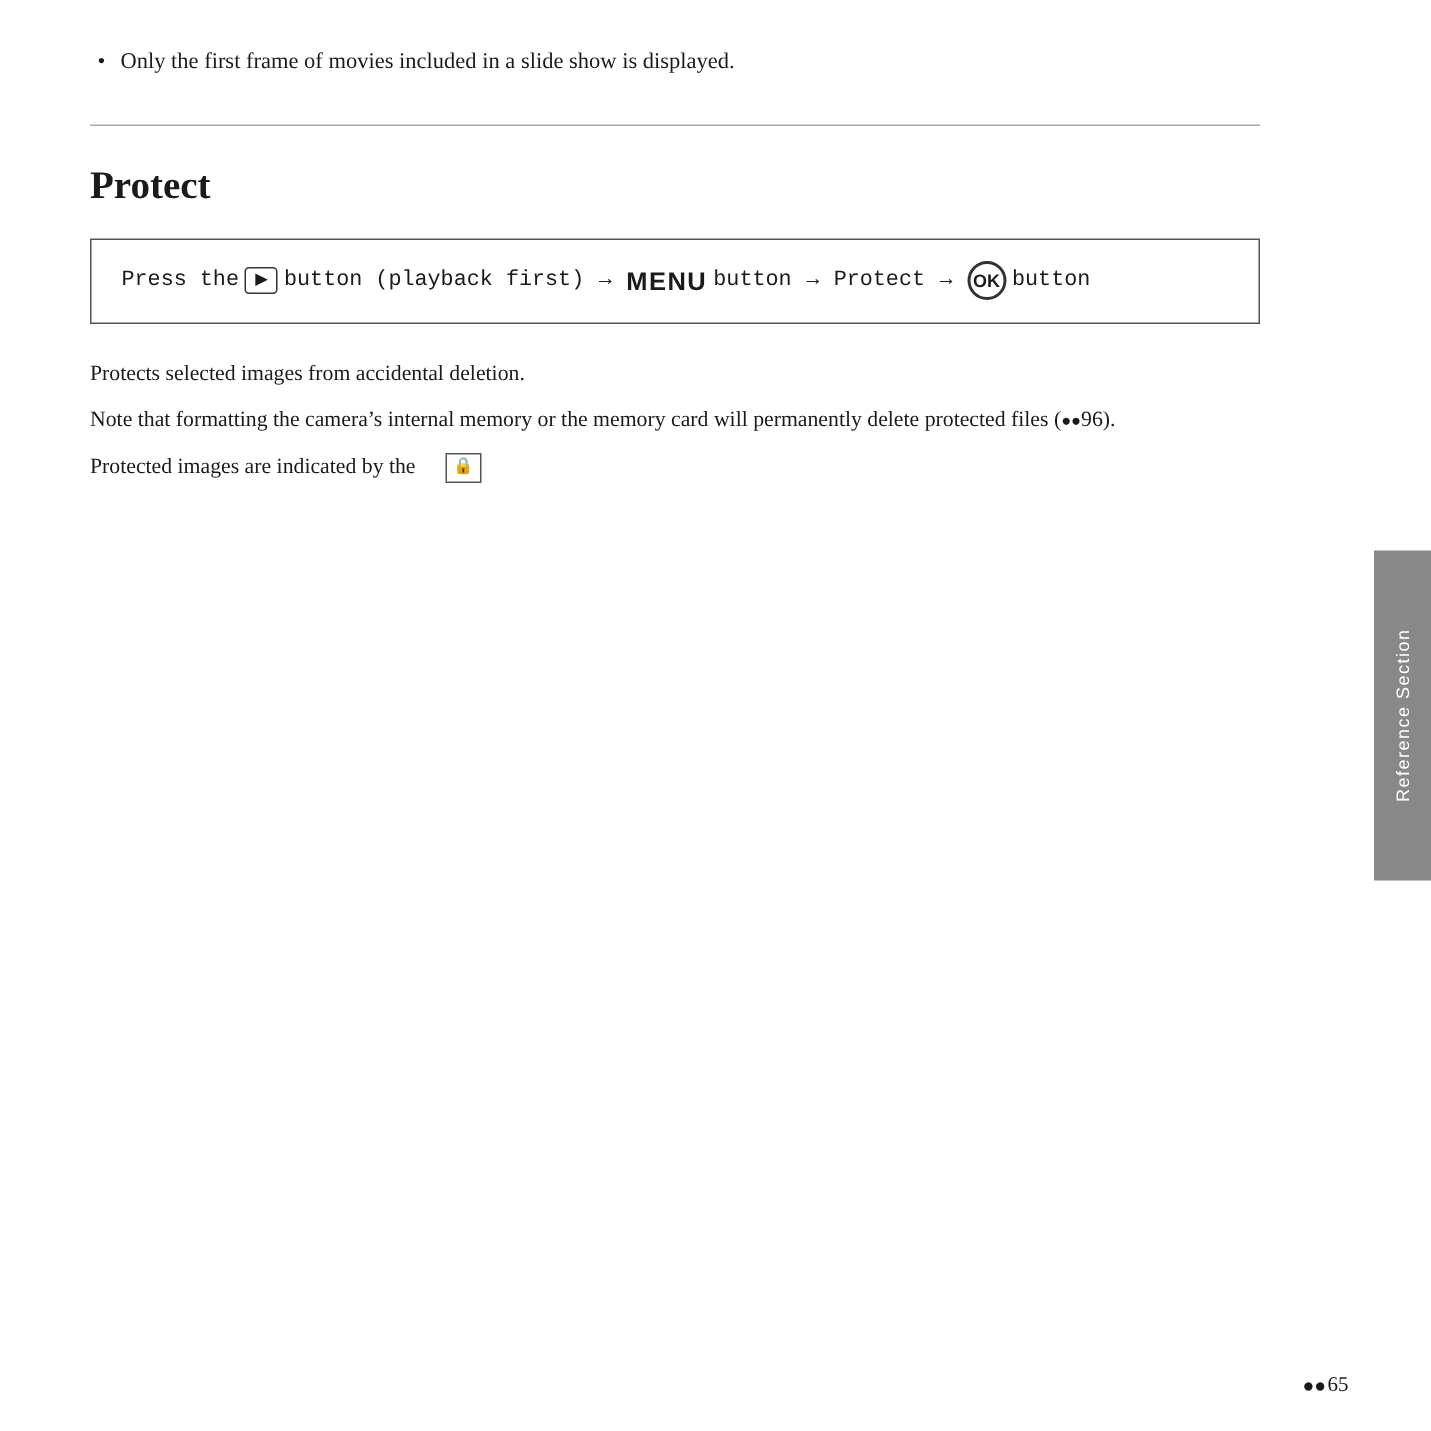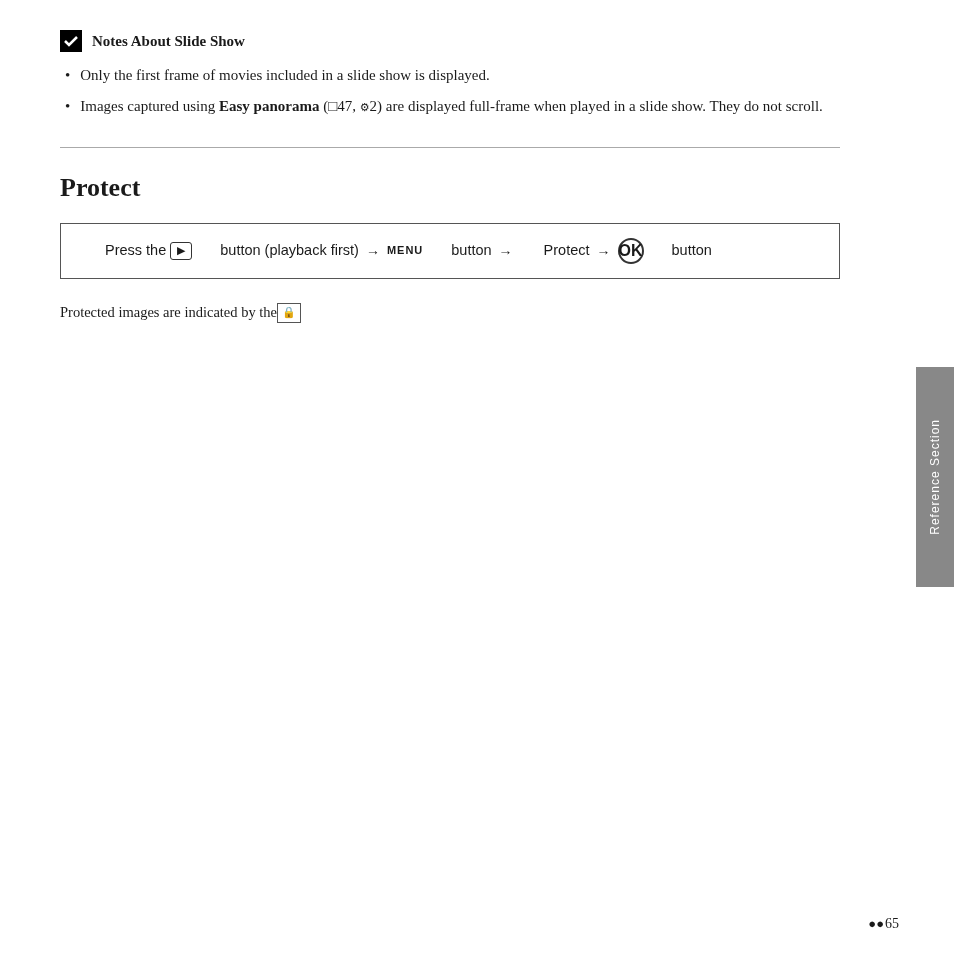--- a/index.html
+++ b/index.html
@@ -79,67 +79,66 @@
       padding: 14px 20px;
       margin-bottom: 22px;
       font-size: 14.5px;
       line-height: 1.6;
       display: flex;
       align-items: center;
       gap: 4px;
       flex-wrap: wrap;
     }
     .cmd-text {
-      font-family: Liberation Sans, sans-serif;
-      margin-left: 24px;
+      font-family: Liberation Mono, monospace;
     }
     .playback-icon {
       display: inline-flex;
       align-items: center;
       justify-content: center;
       border: 1.5px solid #333;
       border-radius: 3px;
       width: 22px;
       height: 18px;
       font-size: 11px;
     }
     .menu-text {
       font-family: Arial, sans-serif;
       font-weight: bold;
-      font-size: 11px;
+      font-size: 17px;
       letter-spacing: 1px;
     }
     .ok-circle {
       display: inline-flex;
       align-items: center;
       justify-content: center;
       border: 2px solid #333;
       border-radius: 50%;
       width: 26px;
       height: 26px;
-      font-size: 16px;
+      font-size: 12px;
       font-weight: bold;
       font-family: Arial, sans-serif;
     }
     .arrow-sym {
       font-size: 14px;
       margin: 0 3px;
     }
     .body-text {
       font-size: 14.5px;
       line-height: 1.6;
       margin-bottom: 8px;
     }
     .protected-line {
       font-size: 14.5px;
       line-height: 1.6;
       display: flex;
       align-items: center;
       flex-wrap: wrap;
-      gap: 0;
+      gap: 20px;
     }
     .protect-icon {
       display: inline-flex;
       align-items: center;
       justify-content: center;
       border: 1.5px solid #555;
       width: 24px;
       height: 20px;
       font-size: 11px;
     }
@@ -178,34 +177,23 @@
       margin-right: 1px;
     }
     .bold { font-weight: bold; }
   </style>
 </head>
 <body>
 
 <div class="main-content">
 
   <div class="notes-section">
-    <div class="notes-header">
-      <div class="checkbox-icon">
-        <svg viewBox="0 0 16 16" fill="white">
-          <polyline points="2,8 6,12 14,4" stroke="white" stroke-width="2.5" fill="none"></polyline>
-        </svg>
-      </div>
-      <span class="notes-title">Notes About Slide Show</span>
-    </div>
     <ul class="bullet-list">
       <li>
         <span class="bullet-text">Only the first frame of movies included in a slide show is displayed.</span>
-      </li>
-      <li>
-        <span class="bullet-text">Images captured using <span class="bold">Easy panorama</span> (□47, <span style="font-size:11px">⚙</span>2) are displayed full-frame when played in a slide show. They do not scroll.</span>
       </li>
     </ul>
   </div>
 
   <hr class="divider">
 
   <div>
     <div class="section-title">Protect</div>
 
     <div class="command-box">
@@ -215,20 +203,22 @@
       <span class="arrow-sym">→</span>
       <span class="menu-text">MENU</span>
       <span class="cmd-text">button</span>
       <span class="arrow-sym">→</span>
       <span class="cmd-text">Protect</span>
       <span class="arrow-sym">→</span>
       <span class="ok-circle">OK</span>
       <span class="cmd-text">button</span>
     </div>
 
+    <p class="body-text">Protects selected images from accidental deletion.</p>
+    <p class="body-text">Note that formatting the camera’s internal memory or the memory card will permanently delete protected files (<span style="font-size:11px">●●</span>96).</p>
 
     <div class="protected-line">
       <span>Protected images are indicated by the</span>
       <span class="protect-icon">🔒</span>
     </div>
   </div>
 </div>
 
 <div class="side-tab">
   <span class="side-tab-text">Reference Section</span>

